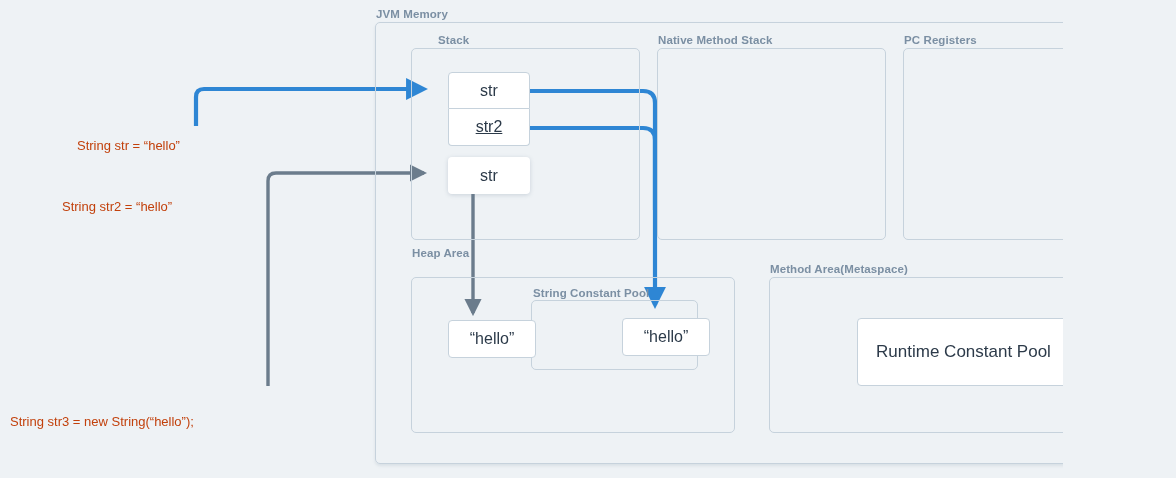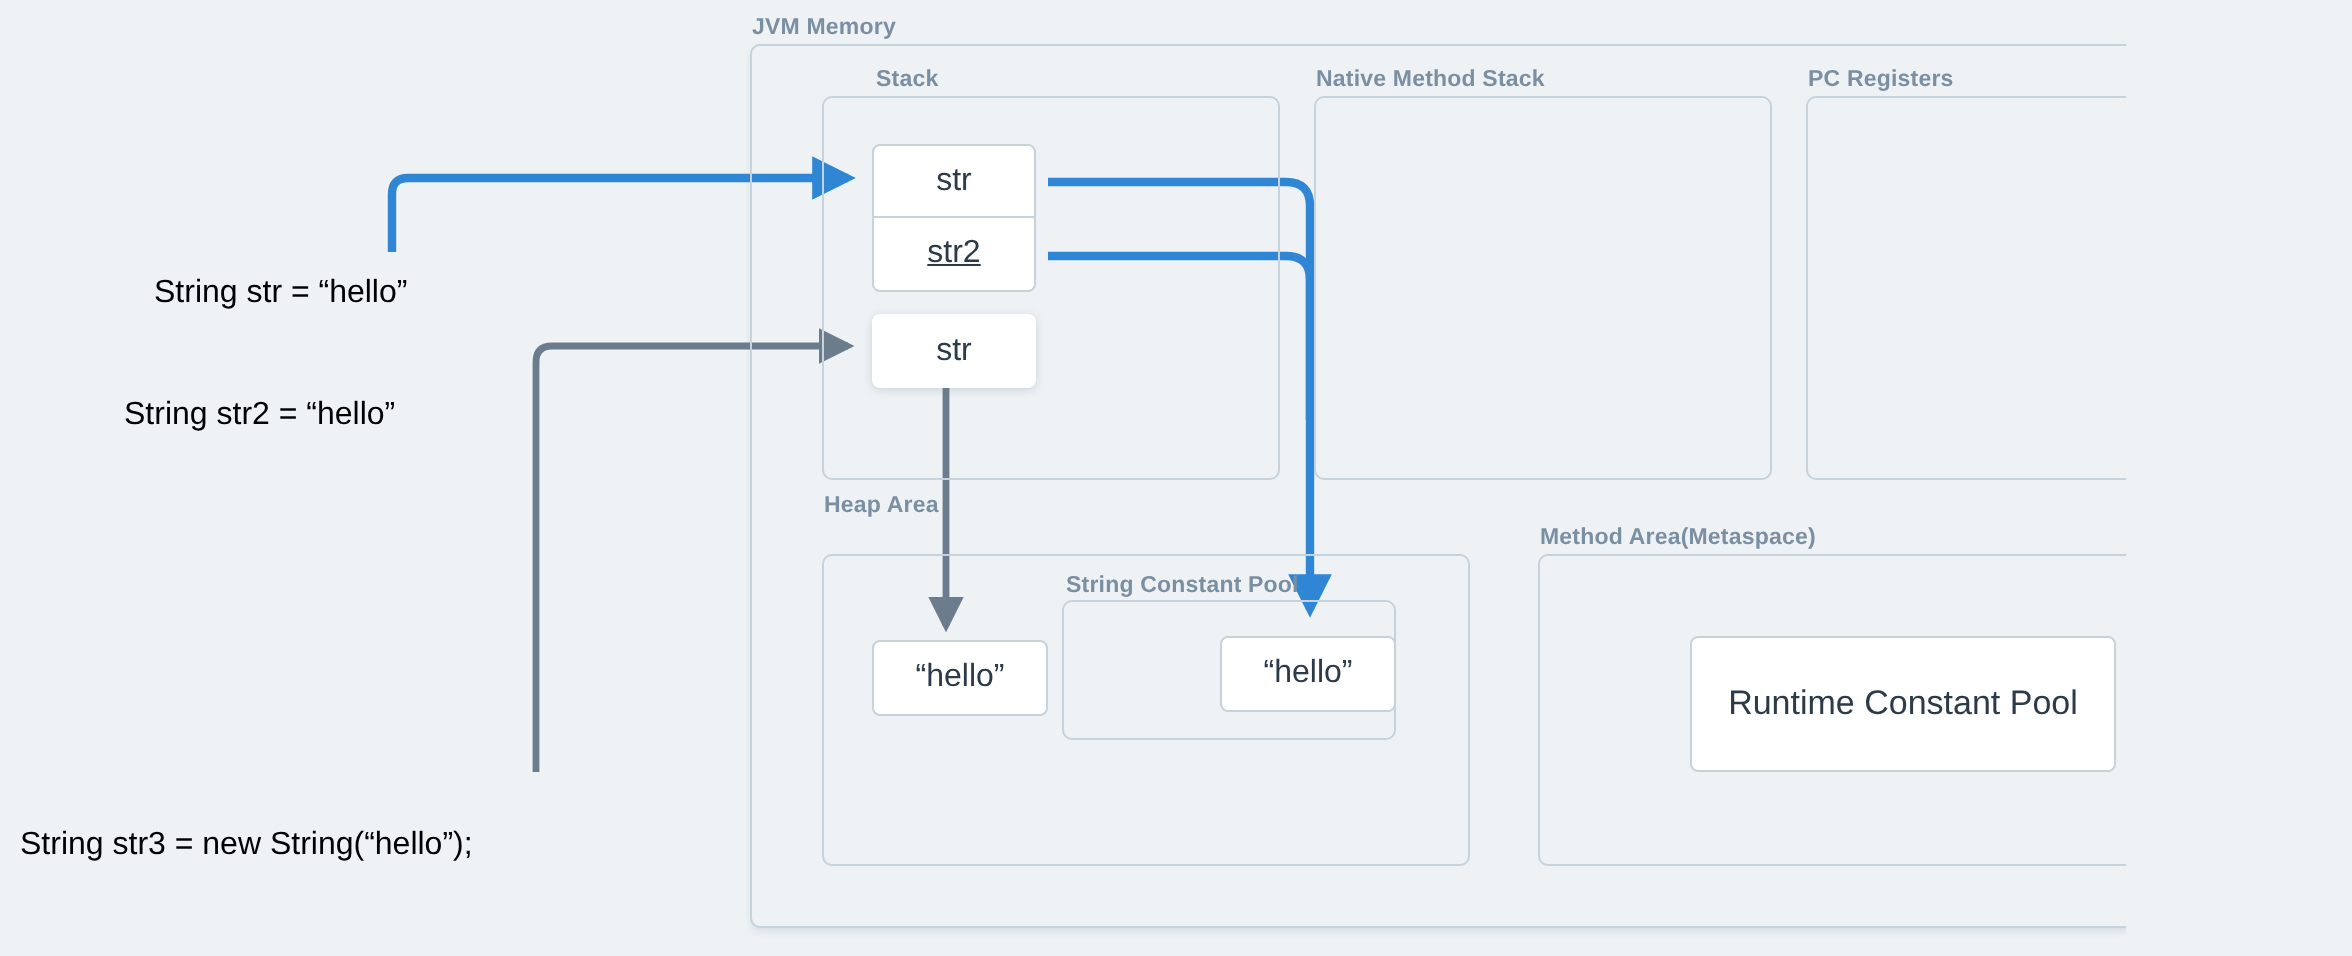--- a/index.html
+++ b/index.html
@@ -44,36 +44,37 @@
   
   .vbox {
     position: absolute;
     background: #ffffff;
     box-sizing: border-box;
     display: flex;
     align-items: center;
     justify-content: center;
     color: #2c3a49;
     border-radius: 4px;
+    margin-left: 12px;
   }
   .vbox.bordered {
     border: 1.4px solid #c6d2dc;
   }
   .vbox.soft {
     border: none;
     box-shadow: 0 1px 4px rgba(110,130,150,0.28);
   }
   .vbox.stack-top    { border-radius: 4px 4px 0 0; }
   .vbox.stack-bottom { border-radius: 0 0 4px 4px; border-top: none; text-decoration: underline; }
 
   
   .caption {
     position: absolute;
-    font-size: 16px;
-    color: #000000;
+    font-size: 13px;
+    color: #c2410c;
     white-space: nowrap;
     line-height: 1;
   }
 
   
   #wires {
     position: absolute;
     left: 0; top: 0;
     width: 1176px;
     height: 478px;

